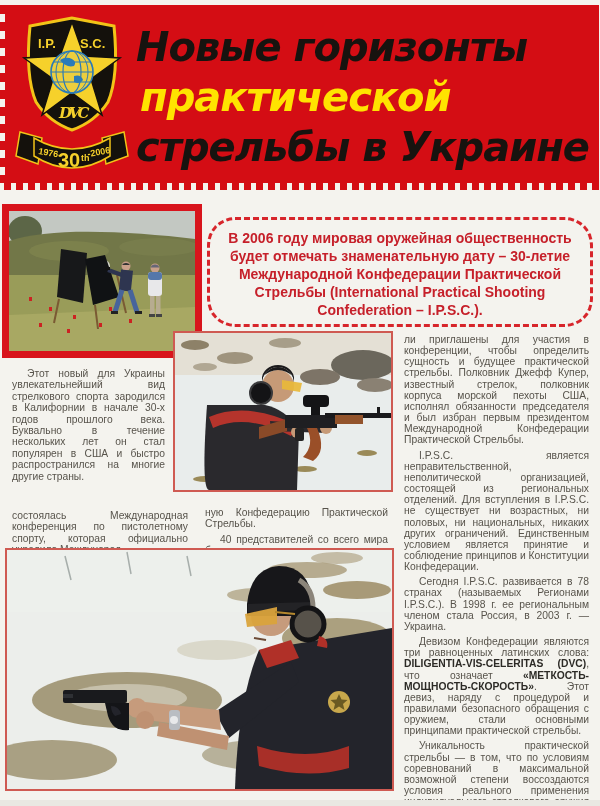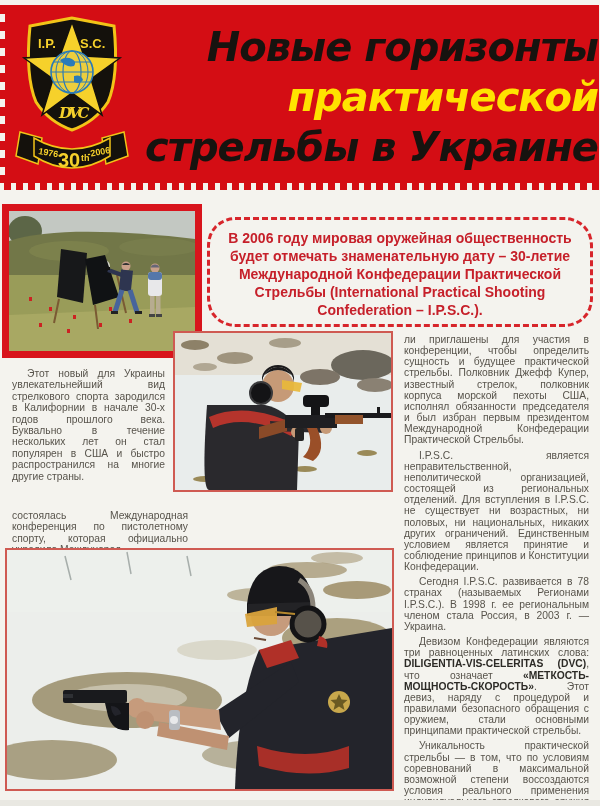--- a/index.html
+++ b/index.html
@@ -7,24 +7,24 @@
         font-family:"Liberation Sans",sans-serif;}
   
   .band{position:absolute;left:4px;top:5px;width:595px;height:178px;background:#d40d14;}
   .band-perf{position:absolute;left:4px;top:183px;width:595px;height:7px;
     background:repeating-linear-gradient(90deg,#d40d14 0 7px,#f4f3ee 7px 12px);}
   .band-perf-left{position:absolute;left:0;top:5px;width:5px;height:178px;
     background:repeating-linear-gradient(180deg,#d40d14 0 9px,#f4f3ee 9px 17px);}
   .logo{position:absolute;left:14px;top:14px;width:116px;height:162px;}
   .title{position:absolute;left:136px;top:22px;width:462px;
      font-family:"DejaVu Sans","Liberation Sans",sans-serif;
-     font-style:italic;font-weight:800;font-size:40px;line-height:50px;letter-spacing:-1px;text-align:right;}
+     font-style:italic;font-weight:800;font-size:40px;line-height:50px;letter-spacing:-1px;}
   .title .l1{color:#17130f;}
   .title .l2{color:#ffe300;margin-left:4px;}
-  .title .l3{color:#17130f;margin-left:5px;}
+  .title .l3{color:#17130f;}
   
   .photo{position:absolute;box-sizing:border-box;background:#dfe3e0;}
   #photo1{left:2px;top:204px;width:200px;height:154px;border:7px solid #d8141c;}
   #photo2{left:173px;top:331px;width:220px;height:161px;border:2px solid #cf5a52;}
   #photo3{left:5px;top:548px;width:389px;height:243px;border:2px solid #cf5a52;}
   .photo svg{display:block;width:100%;height:100%;}
   
   .callout{position:absolute;left:207px;top:217px;width:386px;height:110px;box-sizing:border-box;
      border:3px dashed #d7252b;border-radius:28px;padding:9px 16px 6px;
      color:#c6202a;font-weight:bold;font-size:14px;line-height:18px;text-align:center;}
@@ -182,20 +182,24 @@
         <rect x="120" y="95" width="9" height="13" fill="#222" rx="2"></rect>
       </g>
     </svg>
   </div>
 
   <div id="colA" class="bt">
     <p class="ind">Этот новый для Украины увлекательнейший вид стрелкового спорта зародился в Калифорнии в начале 30-х годов прошлого века. Буквально в течение нескольких лет он стал популярен в США и быстро распространился на многие другие страны.</p>
   </div>
   <div id="colC" class="bt">
     <p>состоялась Международная конференция по пистолетному спорту, которая официально учредила Международ-</p>
+  </div>
+  <div id="colM" class="bt">
+    <p>ную Конфедерацию Практической Стрельбы.</p>
+    <p class="ind">40 представителей со всего мира бы-</p>
   </div>
   <div id="colR" class="bt">
     <p>ли приглашены для участия в конференции, чтобы определить сущность и будущее практической стрельбы. Полковник Джефф Купер, известный стрелок, полковник корпуса морской пехоты США, исполнял обязанности председателя и был избран первым президентом Международной Конфедерации Практической Стрельбы.</p>
     <p class="ind">I.P.S.C. является неправительственной, неполитической организацией, состоящей из региональных отделений. Для вступления в I.P.S.C. не существует ни возрастных, ни половых, ни национальных, никаких других ограничений. Единственным условием является принятие и соблюдение принципов и Конституции Конфедерации.</p>
     <p class="ind">Сегодня I.P.S.C. развивается в 78 странах (называемых Регионами I.P.S.C.). В 1998 г. ее региональным членом стала Россия, в 2003 г. — Украина.</p>
     <p class="ind"><span>Девизом Конфедерации являются три равноценных латинских слова: </span><b>DILIGENTIA-VIS-CELERITAS (DVC)</b><span>, что означает </span><b>«МЕТКОСТЬ-МОЩНОСТЬ-СКОРОСТЬ»</b><span>. Этот девиз, наряду с процедурой и правилами безопасного обращения с оружием, стали основными принципами практической стрельбы.</span></p>
     <p class="ind">Уникальность практической стрельбы — в том, что по условиям соревнований в максимальной возможной степени воссоздаются условия реального применения индивидуального стрелкового оружия — самозарядного пистолета, нарезного карабина и гладкоствольного ружья.</p>
 
   </div>
 

